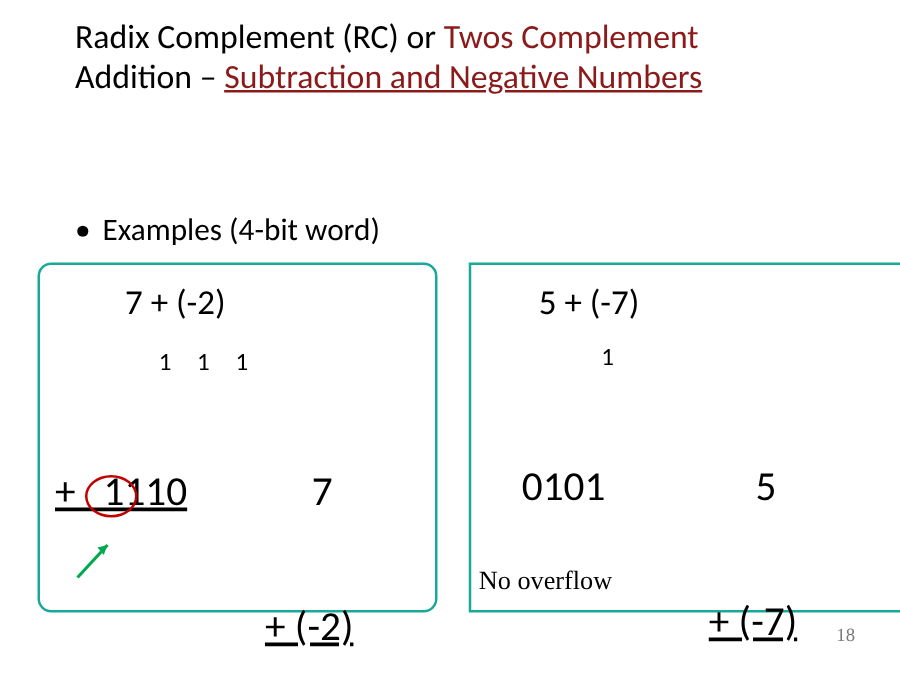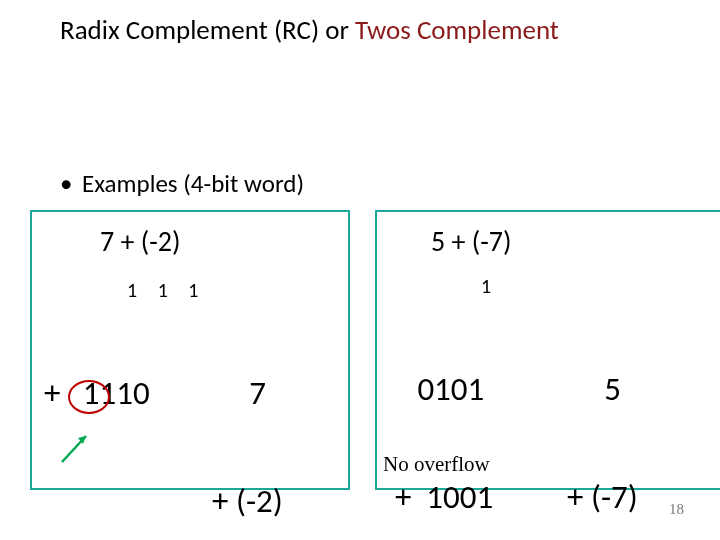--- a/index.html
+++ b/index.html
@@ -31,21 +31,21 @@
     content: "•";
     position: absolute;
     left: -22px;
     top: 0;
   }
   .example {
     position: absolute;
     border: 2px solid #1aa89a;
     background: #fff;
   }
-  .ex1 { left: 30px;  top: 210px; width: 320px; height: 280px; }
+  .ex1 { left: 30px;  top: 210px; width: 320px; height: 280px; border-radius: 11px; }
   .ex2 { left: 375px; top: 210px; width: 384px; height: 280px; }
   .ex-head {
     font-size: 28px;
     color: #000;
     position: absolute;
   }
   .ex1 .ex-head { left: 68px; top: 12px; }
   .ex2 .ex-head { left: 54px; top: 12px; }
   .carries {
     position: absolute;
@@ -60,21 +60,21 @@
     font-size: 33px;
     line-height: 1.1;
     color: #000;
     white-space: pre;
     font-family: Calibri, sans-serif;
   }
   .ex1 .mb-bin { left: 12px; top: 90px; }
   .ex1 .mb-dec { left: 180px; top: 90px; }
   .ex2 .mb-bin { left: 18px; top: 86px; }
   .ex2 .mb-dec { left: 190px; top: 86px; }
-  .uline { }
+  .uline { text-decoration: underline; }
   .note {
     position: absolute;
     font-size: 19px;
     color: #000;
   }
   .ex1 .note { left: 6px; top: 240px; }
   .ex2 .note { left: 6px; top: 240px; font-family: "Times New Roman", serif; font-size: 21px; }
   .oval {
     position: absolute;
     border: 2.5px solid #c00000;
@@ -100,20 +100,23 @@
     text-align: center;
   }
   .ex1 .mb-bin div, .ex1 .mb-dec div,
   .ex2 .mb-bin div, .ex2 .mb-dec div { white-space: pre; }
 </style>
 </head>
 <body>
 
 <div class="title-wrap">
   <span>Radix Complement (RC) or </span><span class="t-twos">Twos Complement</span>
+  <div class="title-l2">
+    <span>Addition – </span><span class="t-sub">Subtraction and Negative Numbers</span>
+  </div>
 </div>
 
 <div class="bullet">Examples (4-bit word)</div>
 
 <div class="example ex1">
   <div class="ex-head">7 + (-2)</div>
   <div class="carries">1 1 1</div>
 
   <div class="mathblock mb-bin">
     <div class="uline">+   1110</div>
@@ -135,21 +138,20 @@
   </div>
 
 </div>
 
 <div class="example ex2">
   <div class="ex-head">5 + (-7)</div>
   <div class="carries">1</div>
 
   <div class="mathblock mb-bin">
     <div>   0101</div>
-    <div class="uline">+  1001</div>
     
   </div>
 
   <div class="mathblock mb-dec">
     <div>     5</div>
     <div class="uline">+ (-7)</div>
     
   </div>
 
   <div class="note">No overflow</div>

